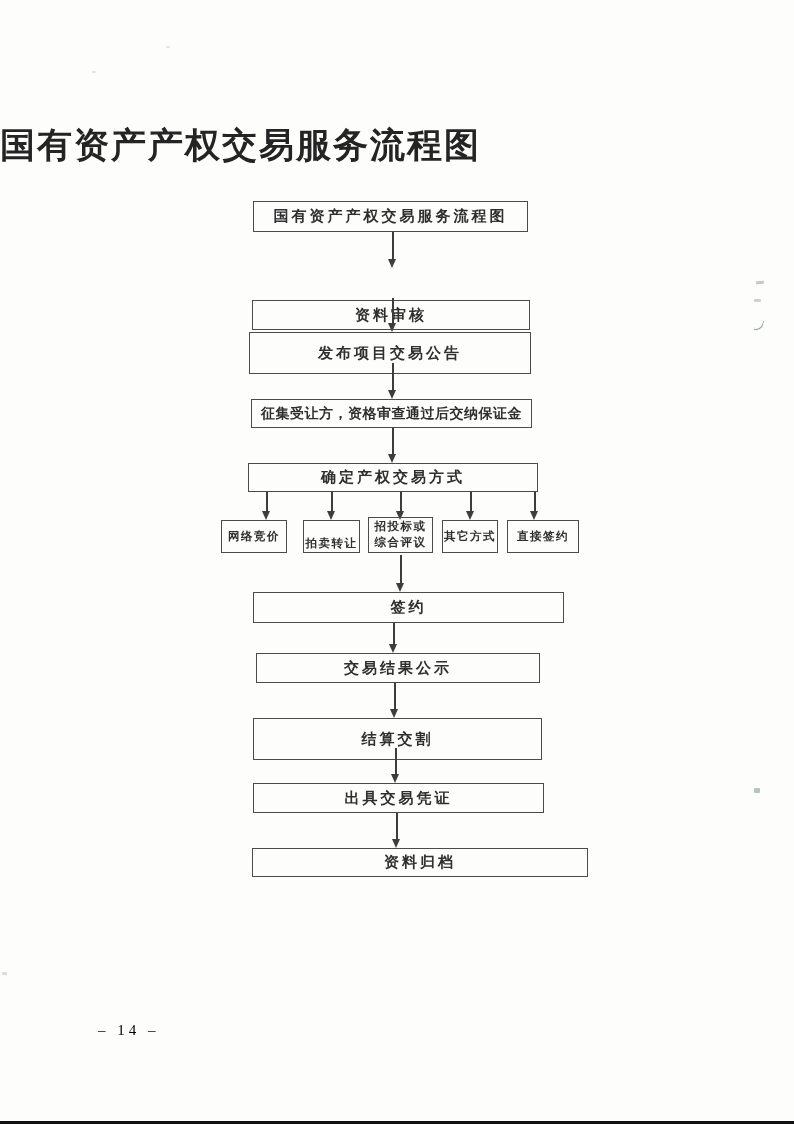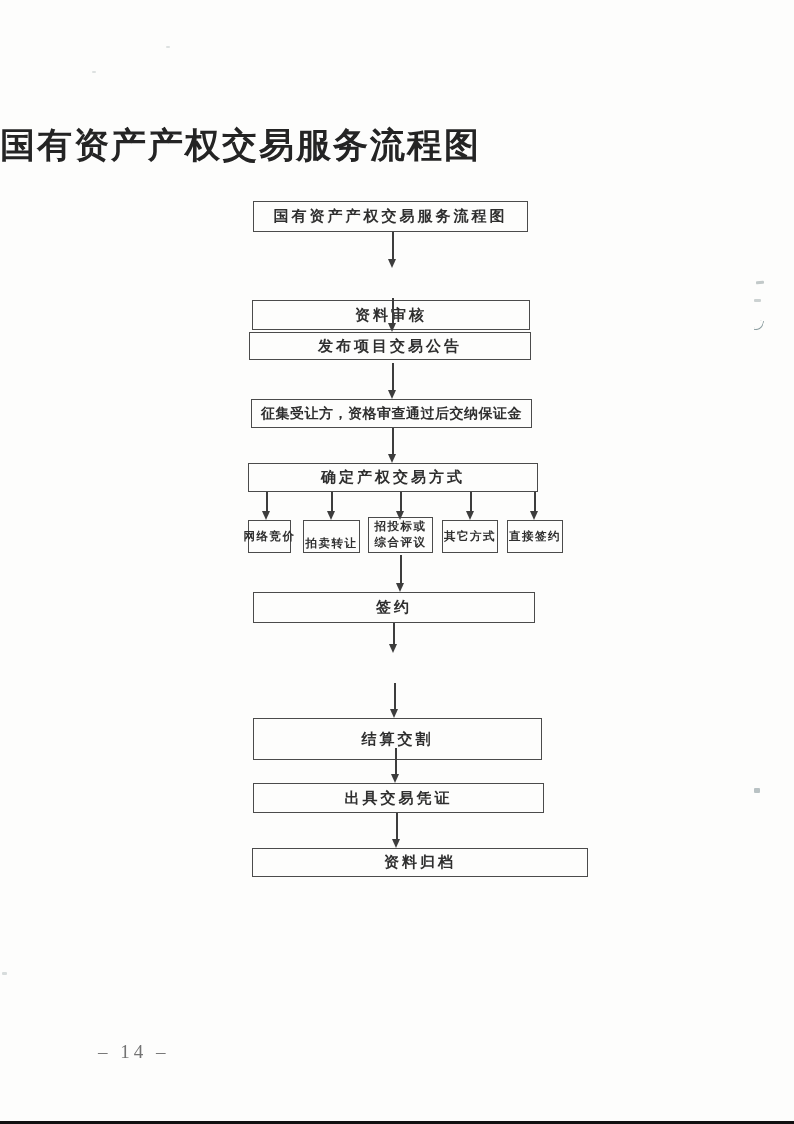--- a/index.html
+++ b/index.html
@@ -48,52 +48,51 @@
   .box.tight{font-size:14px;letter-spacing:0.5px;}
   .box.small{
     font-size:11.5px;
     letter-spacing:1.5px;
     flex-direction:column;
     line-height:1.35;
   }
   
   .n1{left:253px;top:201px;width:275px;height:31px;}
   .n2{left:252px;top:268px;width:278px;height:30px;margin-top:32px;}
-  .n3{left:249px;top:332px;width:282px;height:28px;}
+  .n3{left:249px;top:332px;width:282px;height:42px;}
   .n4{left:251px;top:399px;width:281px;height:29px;text-align:center;}
   .n5{left:248px;top:463px;width:290px;height:29px;}
-  .n6{left:253px;top:592px;width:282px;height:31px;}
+  .n6{left:253px;top:592px;width:311px;height:31px;}
   .n7{left:256px;top:653px;width:284px;height:30px;}
   .n8{left:253px;top:718px;width:289px;height:42px;}
   .n9{left:253px;top:783px;width:291px;height:30px;}
   .n10{left:252px;top:848px;width:336px;height:29px;}
   
-  .mA{left:248px;top:520px;width:43px;height:33px;}
+  .mA{left:221px;top:520px;width:66px;height:33px;}
   .mB{left:303px;top:520px;width:57px;height:33px;justify-content:flex-end;}
   .mC{left:368px;top:517px;width:65px;height:36px;letter-spacing:1px;}
   .mD{left:442px;top:520px;width:56px;height:33px;}
-  .mE{left:507px;top:520px;width:56px;height:33px;}
+  .mE{left:507px;top:520px;width:72px;height:33px;}
   
   .stem{
     position:absolute;width:1.5px;
     background:var(--arrow);
   }
   .head{
     position:absolute;width:0;height:0;
     border-left:4.5px solid transparent;
     border-right:4.5px solid transparent;
     border-top:9px solid var(--arrow);
   }
   .page-number{
     position:absolute;
     left:98px;top:1022px;
-    font-size:19px;
+    font-size:15px;
     letter-spacing:4px;
-    color:#737373;
-    margin-top:19px;
+    color:#000000;
   }
   .scan-edge-line{
     position:absolute;
     left:0;top:1121px;width:794px;height:3px;
     background:var(--scan-edge);
   }
   .speck{position:absolute;background:#c2c9c9;border-radius:1px;}
   .sp1{left:756px;top:281px;width:8px;height:3px;transform:rotate(-6deg);}
   .sp2{left:754px;top:299px;width:7px;height:3px;background:#ccd2d2;}
   .sp3{left:754px;top:788px;width:6px;height:5px;background:#b9c2c4;}
@@ -145,20 +144,23 @@
   <div class="box small mD">
       <span>其它方式</span>
     </div>
   <div class="box small mE">
       <span>直接签约</span>
     </div>
 
   <div class="box n6">
       <span>签约</span>
     </div>
+  <div class="box n7">
+      <span>交易结果公示</span>
+    </div>
   <div class="box n8">
       <span>结算交割</span>
     </div>
   <div class="box n9">
       <span>出具交易凭证</span>
     </div>
   <div class="box n10">
       <span>资料归档</span>
     </div>
 

